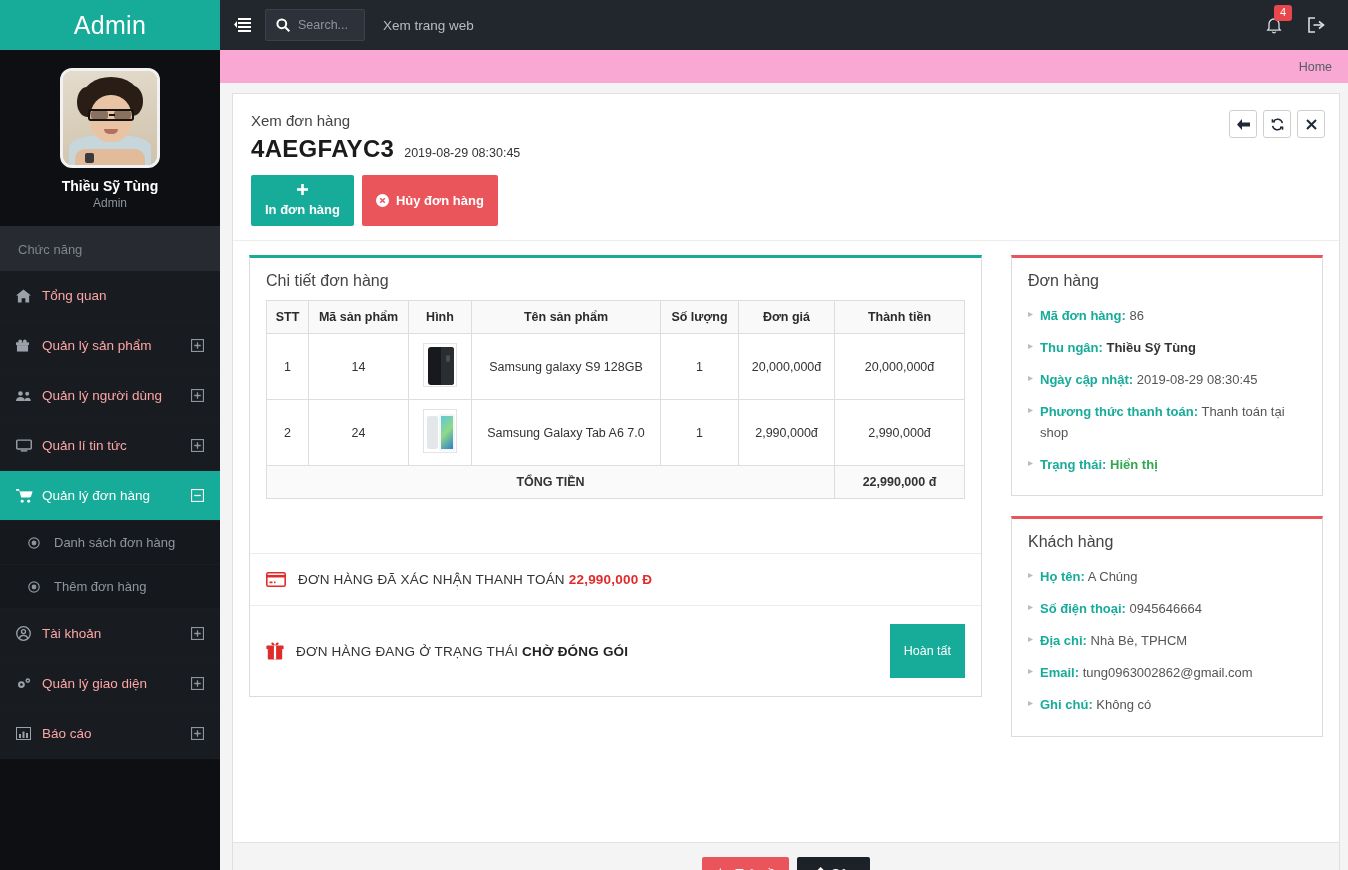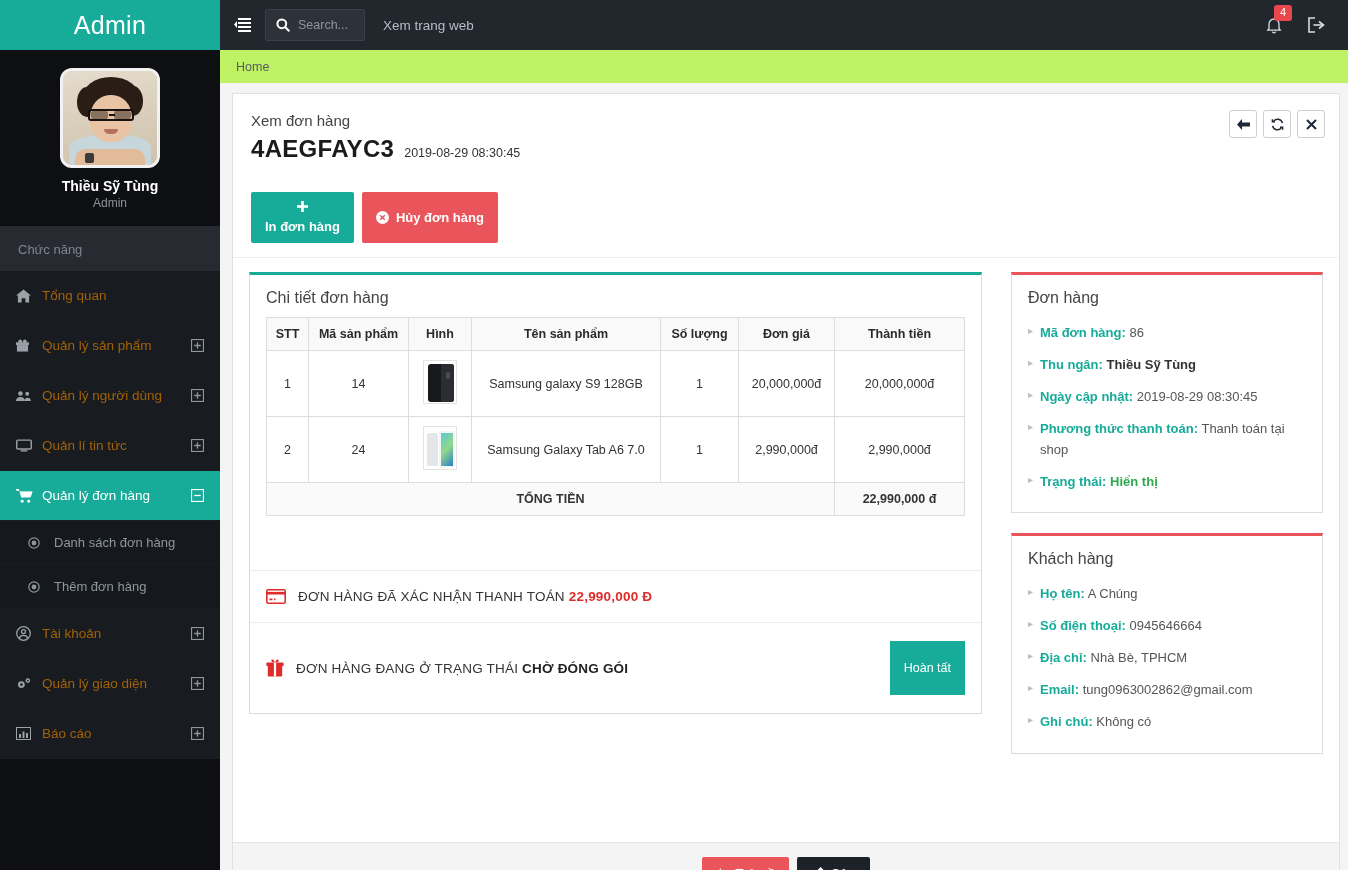--- a/index.html
+++ b/index.html
@@ -48,21 +48,21 @@
   .profile-role { color: #8c949c; font-size: 12px; }
 
   .section-label {
     color: #7d858d; font-size: 13px;
     padding: 16px 18px 14px; background: #272b31;
   }
   .nav { flex: 1; overflow: hidden; }
   .nav-item {
     display: flex; align-items: center;
     height: 50px; padding: 0 16px;
-    color: #a16207; font-size: 13.5px;
+    color: #fca5a5; font-size: 13.5px;
     border-bottom: 1px solid #1a1d22;
     background: #181b20; cursor: pointer;
   }
   .nav-item .ico { width: 26px; display: flex; align-items: center; font-size: 14px; color: #9aa1a9; }
   .nav-item .lbl { flex: 1; }
   .nav-item .plus { font-size: 12px; color: #8d959d; }
   .nav-item.active { background: #17ab9a; color: #fff; }
   .nav-item.active .ico, .nav-item.active .plus { color: #fff; }
   .nav-sub {
     display: flex; align-items: center;
@@ -94,33 +94,33 @@
   .topbar-link { color: #b7bdc4; font-size: 13.5px; cursor: pointer; margin-left: 4px; }
   .topbar-right { margin-left: auto; display: flex; align-items: center; gap: 26px; padding-right: 8px; }
   .bell-wrap { position: relative; cursor: pointer; display:flex; }
   .badge {
     position: absolute; top: -12px; left: 8px;
     background: #e9474b; color: #fff; font-size: 11px;
     padding: 1px 6px 2px; border-radius: 3px; line-height: 1.25;
   }
 
   .breadcrumb {
-    height: 33px; background: #bef264;
+    height: 33px; background: #f9a8d4;
     display: flex; align-items: center; padding: 0 16px;
-    color: #555c63; font-size: 12.5px;
+    color: #555c63; font-size: 12.5px; justify-content: flex-end;
   }
 
   .content { flex: 1; padding: 10px 8px 0 12px; overflow: hidden; }
   .page-card {
     background: #fff; border: 1px solid #e0e0e0;
     height: 812px; display: flex; flex-direction: column;
   }
   .page-head { padding: 18px 18px 14px; position: relative; border-bottom: 1px solid #ededed; }
   .page-sub { font-size: 15px; color: #444; margin-bottom: 6px; }
-  .page-title-row { display: flex; align-items: baseline; gap: 10px; margin-bottom: 29px; }
+  .page-title-row { display: flex; align-items: baseline; gap: 10px; margin-bottom: 12px; }
   .page-code { font-size: 24px; font-weight: bold; color: #1b1b1b; letter-spacing: .3px; }
   .page-date { font-size: 12.5px; color: #333; }
   .btn {
     display: inline-flex; align-items: center; gap: 7px;
     border: none; color: #fff; font-size: 13px; font-weight: bold;
     padding: 9px 14px; cursor: pointer; border-radius: 2px;
     font-family: "Liberation Sans", sans-serif;
   }
   .btn-teal { background: #17ab9a; flex-direction: column; }
   .btn-red { background: #e9555a; }

